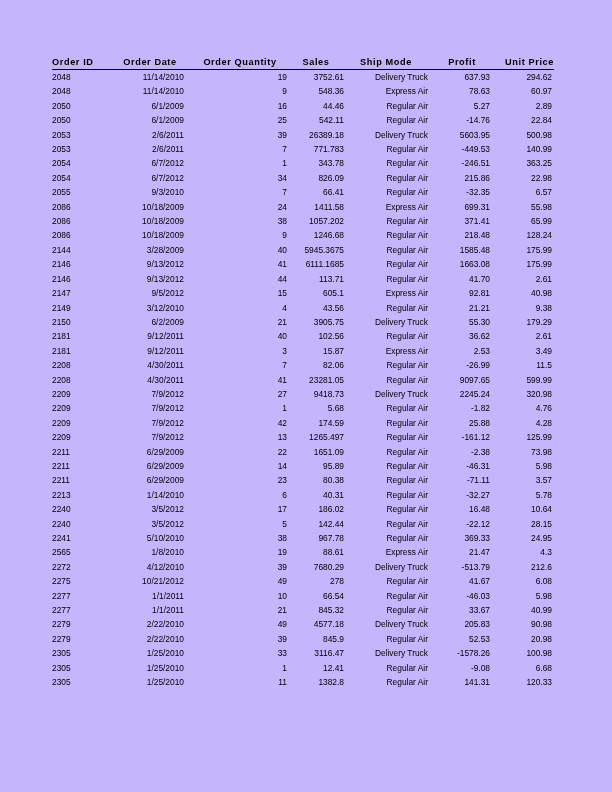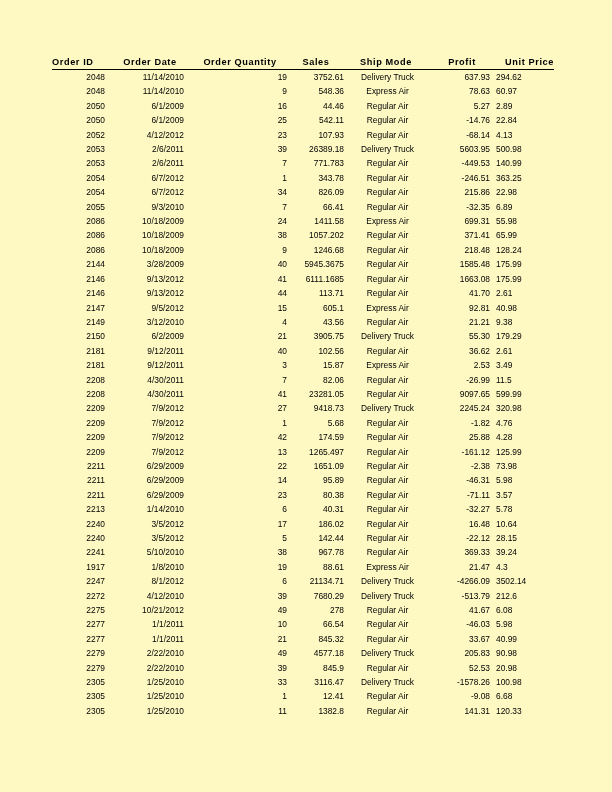--- a/index.html
+++ b/index.html
@@ -1,44 +1,44 @@
 <!DOCTYPE html>
 <html><head>
   <meta charset="utf-8">
   <style>
     html, body { margin: 0; padding: 0; background: #ffffff; }
     body { width: 612px; height: 792px; position: relative; overflow: hidden;
            font-family: "Liberation Sans", sans-serif; color: #000; }
-    .page { position: absolute; left: 0; top: 0; width: 612px; height: 792px; background: #fef9c3; }
+    .page { position: absolute; left: 0; top: 0; width: 612px; height: 792px; background: #c4b5fd; }
     table { position: absolute; left: 52px; top: 55px; width: 502px; border-collapse: collapse;
             table-layout: fixed; font-size: 8.4px; }
     th { font-weight: bold; font-size: 9.2px; letter-spacing: 0.6px; height: 13px; padding: 0 0 1px 0;
          border-bottom: 1px solid #000; white-space: nowrap; }
     td { height: 14.4px; padding: 0; white-space: nowrap; line-height: 14.4px; }
     .c-id { width: 56px; }
     .c-date { width: 84px; }
     .c-qty { width: 96px; }
     .c-sales { width: 56px; }
     .c-mode { width: 84px; }
     .c-profit { width: 68px; }
     .c-price { width: 58px; }
     th.h-id { text-align: left; padding-left: 0; }
     th.h-date { text-align: center; }
     th.h-qty { text-align: center; }
     th.h-sales { text-align: center; }
     th.h-mode { text-align: center; }
     th.h-profit { text-align: center; }
     th.h-price { text-align: right; }
     td.r { text-align: right; }
-    td.l { text-align: center; padding-left: 3px; }
-    td.id { text-align: right; padding-right: 3px; }
+    td.l { text-align: right; padding-left: 3px; }
+    td.id { padding-right: 3px; }
     td.date { text-align: right; padding-right: 8px; }
     td.qty { text-align: right; padding-right: 1px; }
     td.profit { text-align: right; padding-right: 6px; }
-    td.price { text-align: left; padding-right: 2px; }
+    td.price { text-align: right; padding-right: 2px; }
   </style>
 </head>
 <body>
 
 <div class="page">
   <table>
     <colgroup>
       <col class="c-id">
         <col class="c-date">
         <col class="c-qty">
@@ -89,29 +89,20 @@
         <tr>
           <td class="id">2050</td>
           <td class="date">6/1/2009</td>
           <td class="qty">25</td>
           <td class="r">542.11</td>
           <td class="l">Regular Air</td>
           <td class="profit">-14.76</td>
           <td class="price">22.84</td>
         </tr>
         <tr>
-          <td class="id">2052</td>
-          <td class="date">4/12/2012</td>
-          <td class="qty">23</td>
-          <td class="r">107.93</td>
-          <td class="l">Regular Air</td>
-          <td class="profit">-68.14</td>
-          <td class="price">4.13</td>
-        </tr>
-        <tr>
           <td class="id">2053</td>
           <td class="date">2/6/2011</td>
           <td class="qty">39</td>
           <td class="r">26389.18</td>
           <td class="l">Delivery Truck</td>
           <td class="profit">5603.95</td>
           <td class="price">500.98</td>
         </tr>
         <tr>
           <td class="id">2053</td>
@@ -140,21 +131,21 @@
           <td class="profit">215.86</td>
           <td class="price">22.98</td>
         </tr>
         <tr>
           <td class="id">2055</td>
           <td class="date">9/3/2010</td>
           <td class="qty">7</td>
           <td class="r">66.41</td>
           <td class="l">Regular Air</td>
           <td class="profit">-32.35</td>
-          <td class="price">6.89</td>
+          <td class="price">6.57</td>
         </tr>
         <tr>
           <td class="id">2086</td>
           <td class="date">10/18/2009</td>
           <td class="qty">24</td>
           <td class="r">1411.58</td>
           <td class="l">Express Air</td>
           <td class="profit">699.31</td>
           <td class="price">55.98</td>
         </tr>
@@ -356,41 +347,32 @@
           <td class="profit">-22.12</td>
           <td class="price">28.15</td>
         </tr>
         <tr>
           <td class="id">2241</td>
           <td class="date">5/10/2010</td>
           <td class="qty">38</td>
           <td class="r">967.78</td>
           <td class="l">Regular Air</td>
           <td class="profit">369.33</td>
-          <td class="price">39.24</td>
-        </tr>
-        <tr>
-          <td class="id">1917</td>
+          <td class="price">24.95</td>
+        </tr>
+        <tr>
+          <td class="id">2565</td>
           <td class="date">1/8/2010</td>
           <td class="qty">19</td>
           <td class="r">88.61</td>
           <td class="l">Express Air</td>
           <td class="profit">21.47</td>
           <td class="price">4.3</td>
         </tr>
         <tr>
-          <td class="id">2247</td>
-          <td class="date">8/1/2012</td>
-          <td class="qty">6</td>
-          <td class="r">21134.71</td>
-          <td class="l">Delivery Truck</td>
-          <td class="profit">-4266.09</td>
-          <td class="price">3502.14</td>
-        </tr>
-        <tr>
           <td class="id">2272</td>
           <td class="date">4/12/2010</td>
           <td class="qty">39</td>
           <td class="r">7680.29</td>
           <td class="l">Delivery Truck</td>
           <td class="profit">-513.79</td>
           <td class="price">212.6</td>
         </tr>
         <tr>
           <td class="id">2275</td>

